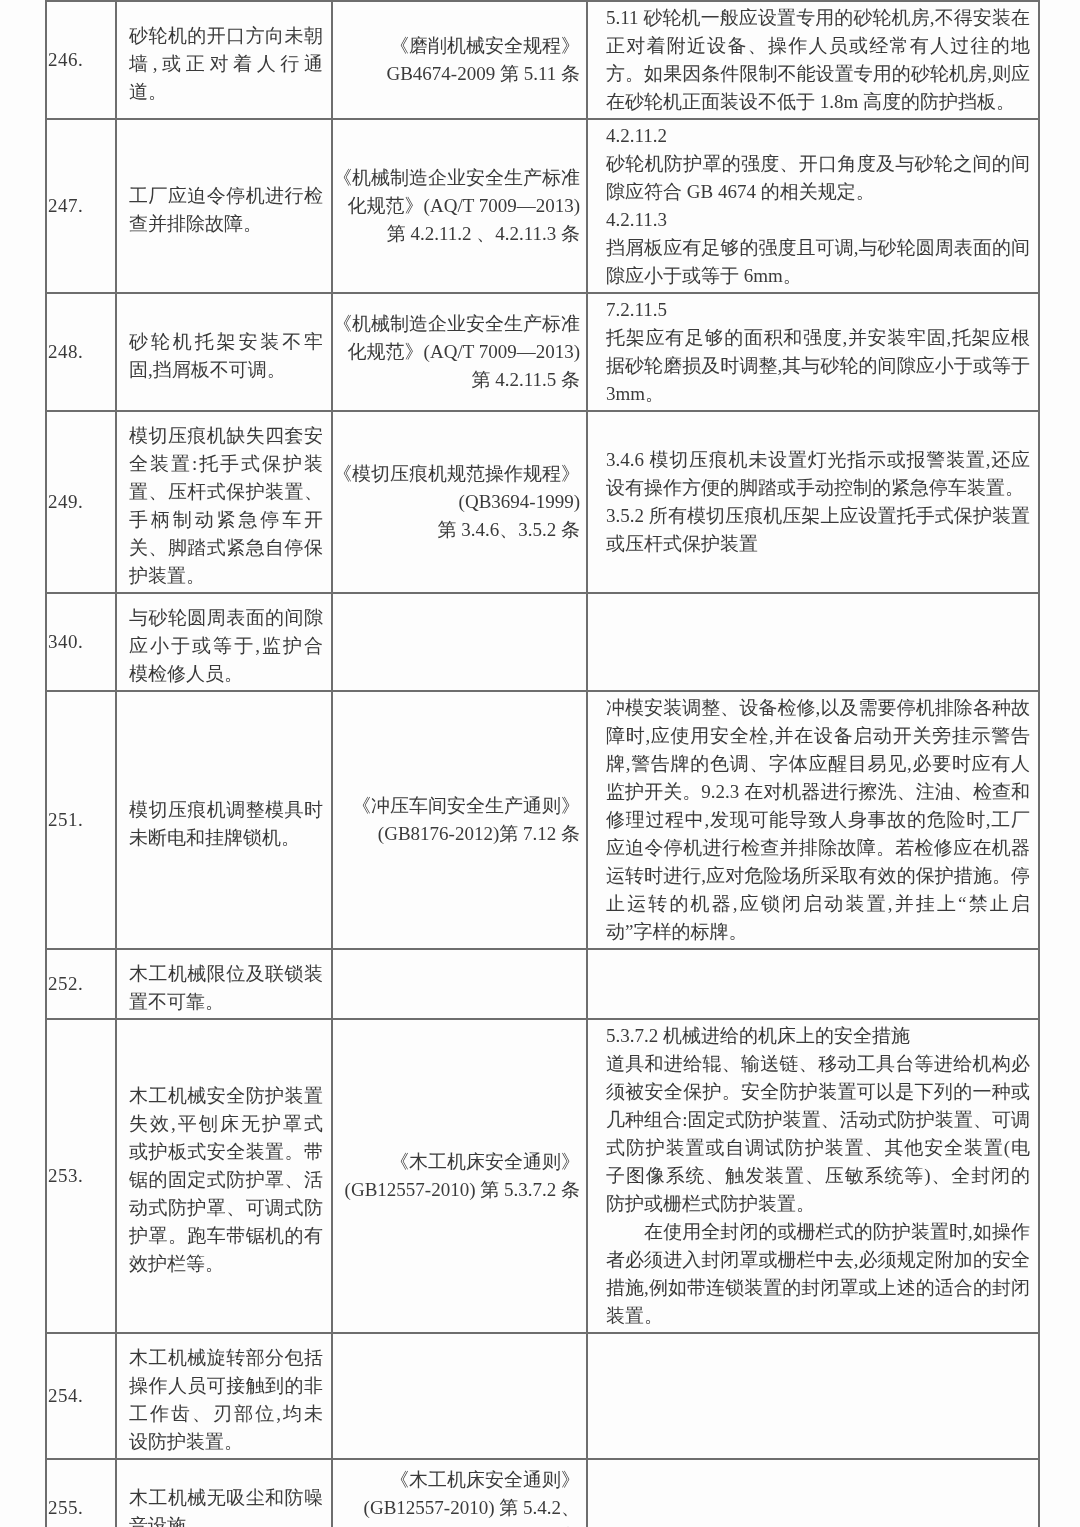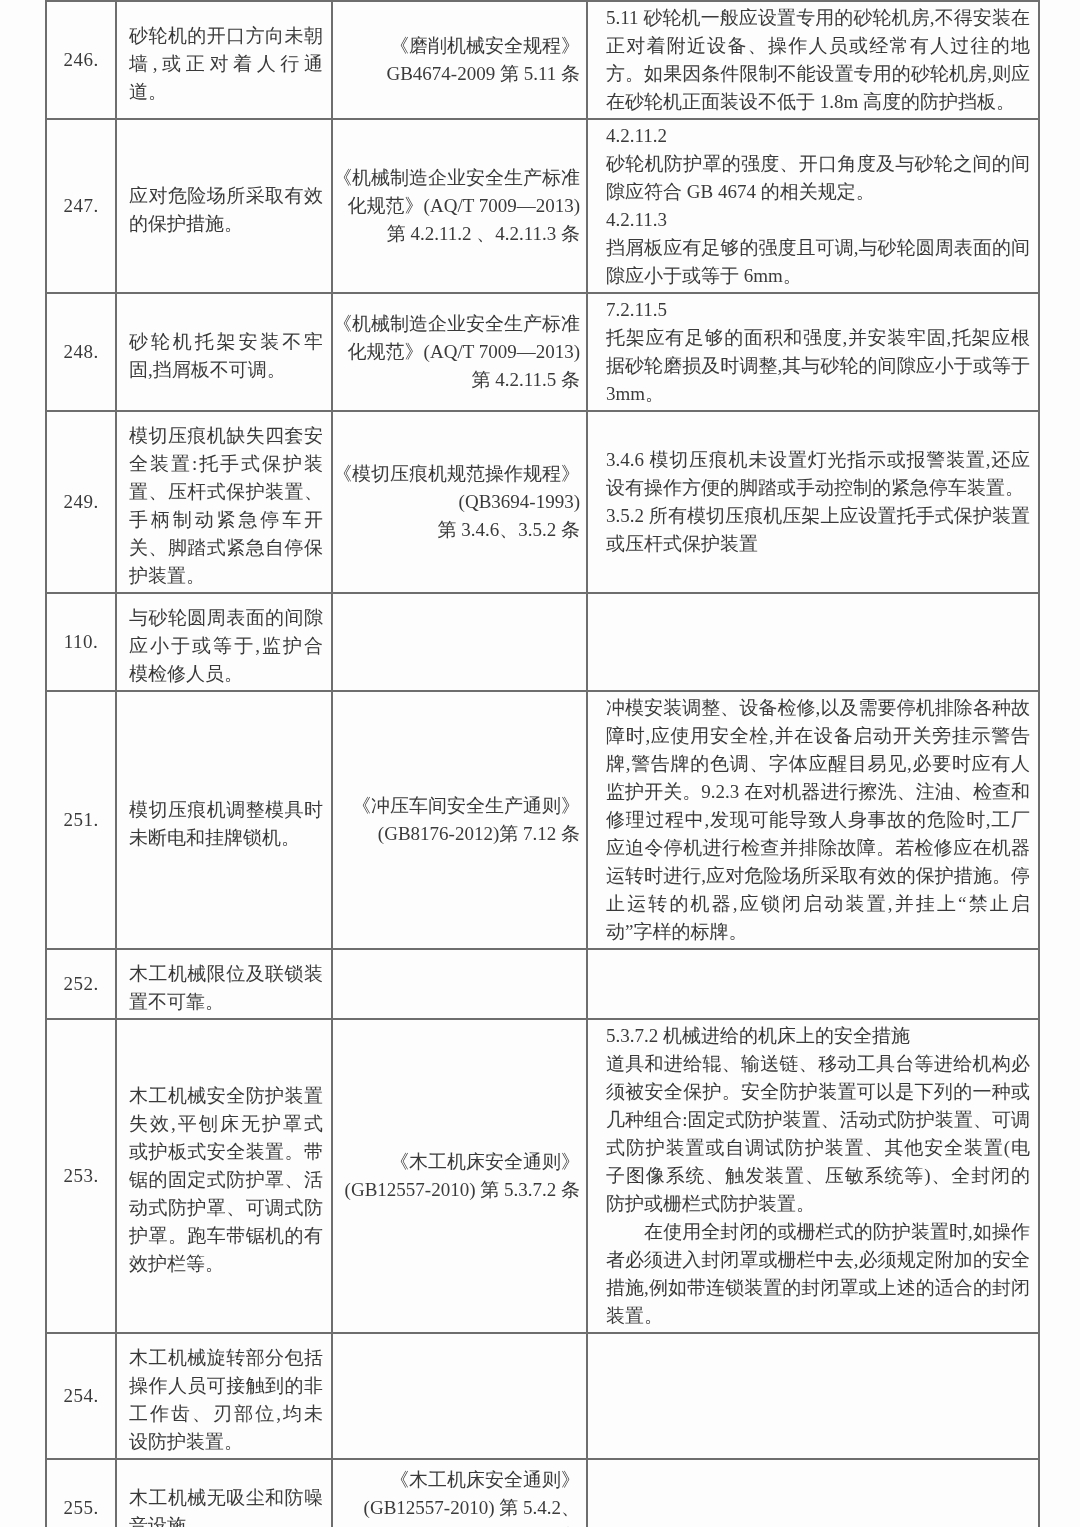--- a/index.html
+++ b/index.html
@@ -32,21 +32,21 @@
   table.doc-table td {
     border: 2px solid #6e6e6e;
     vertical-align: middle;
     font-size: 19px;
     line-height: 28px;
     white-space: pre-line;
     overflow: hidden;
     word-break: break-word;
   }
   td.c-num {
-    text-align: center;
+    text-align: left;
     font-size: 20px;
     letter-spacing: 0.5px;
     white-space: nowrap;
     border-radius: 31px;
   }
   td.c-issue {
     padding: 10px 8px 2px 12px;
     text-align: justify;
   }
   td.c-basis {
@@ -72,44 +72,44 @@
     <tbody>
         <tr style="height: 118px;">
           <td class="c-num">246.</td>
           <td class="c-issue">砂轮机的开口方向未朝墙,或正对着人行通道。</td>
           <td class="c-basis">《磨削机械安全规程》
 GB4674-2009 第 5.11 条</td>
           <td class="c-req">5.11 砂轮机一般应设置专用的砂轮机房,不得安装在正对着附近设备、操作人员或经常有人过往的地方。如果因条件限制不能设置专用的砂轮机房,则应在砂轮机正面装设不低于 1.8m 高度的防护挡板。</td>
         </tr>
         <tr style="height: 167px;">
           <td class="c-num">247.</td>
-          <td class="c-issue">应对危险场所采取有效的保护措施。</td>
+          <td class="c-issue">工厂应迫令停机进行检查并排除故障。</td>
           <td class="c-basis">《机械制造企业安全生产标准化规范》(AQ/T 7009—2013)　　　第 4.2.11.2 、4.2.11.3 条</td>
           <td class="c-req">4.2.11.2
 砂轮机防护罩的强度、开口角度及与砂轮之间的间隙应符合 GB 4674 的相关规定。
 4.2.11.3
 挡屑板应有足够的强度且可调,与砂轮圆周表面的间隙应小于或等于 6mm。</td>
         </tr>
         <tr style="height: 113px;">
           <td class="c-num">248.</td>
           <td class="c-issue">砂轮机托架安装不牢固,挡屑板不可调。</td>
           <td class="c-basis">《机械制造企业安全生产标准化规范》(AQ/T 7009—2013)　　　第 4.2.11.5 条</td>
           <td class="c-req">7.2.11.5
 托架应有足够的面积和强度,并安装牢固,托架应根据砂轮磨损及时调整,其与砂轮的间隙应小于或等于3mm。</td>
         </tr>
         <tr style="height: 174px;">
           <td class="c-num">249.</td>
           <td class="c-issue">模切压痕机缺失四套安全装置:托手式保护装置、压杆式保护装置、手柄制动紧急停车开关、脚踏式紧急自停保护装置。</td>
-          <td class="c-basis">《模切压痕机规范操作规程》(QB3694-1993)
+          <td class="c-basis">《模切压痕机规范操作规程》(QB3694-1999)
 第 3.4.6、3.5.2 条</td>
           <td class="c-req">3.4.6 模切压痕机未设置灯光指示或报警装置,还应设有操作方便的脚踏或手动控制的紧急停车装置。
 3.5.2 所有模切压痕机压架上应设置托手式保护装置或压杆式保护装置</td>
         </tr>
         <tr style="height: 88px;">
-          <td class="c-num">110.</td>
+          <td class="c-num">340.</td>
           <td class="c-issue">与砂轮圆周表面的间隙应小于或等于,监护合模检修人员。</td>
           <td class="c-basis"></td>
           <td class="c-req"></td>
         </tr>
         <tr style="height: 253px;">
           <td class="c-num">251.</td>
           <td class="c-issue">模切压痕机调整模具时未断电和挂牌锁机。</td>
           <td class="c-basis">《冲压车间安全生产通则》
 (GB8176-2012)第 7.12 条</td>
           <td class="c-req">冲模安装调整、设备检修,以及需要停机排除各种故障时,应使用安全栓,并在设备启动开关旁挂示警告牌,警告牌的色调、字体应醒目易见,必要时应有人监护开关。9.2.3 在对机器进行擦洗、注油、检查和修理过程中,发现可能导致人身事故的危险时,工厂应迫令停机进行检查并排除故障。若检修应在机器运转时进行,应对危险场所采取有效的保护措施。停止运转的机器,应锁闭启动装置,并挂上“禁止启动”字样的标牌。</td>

